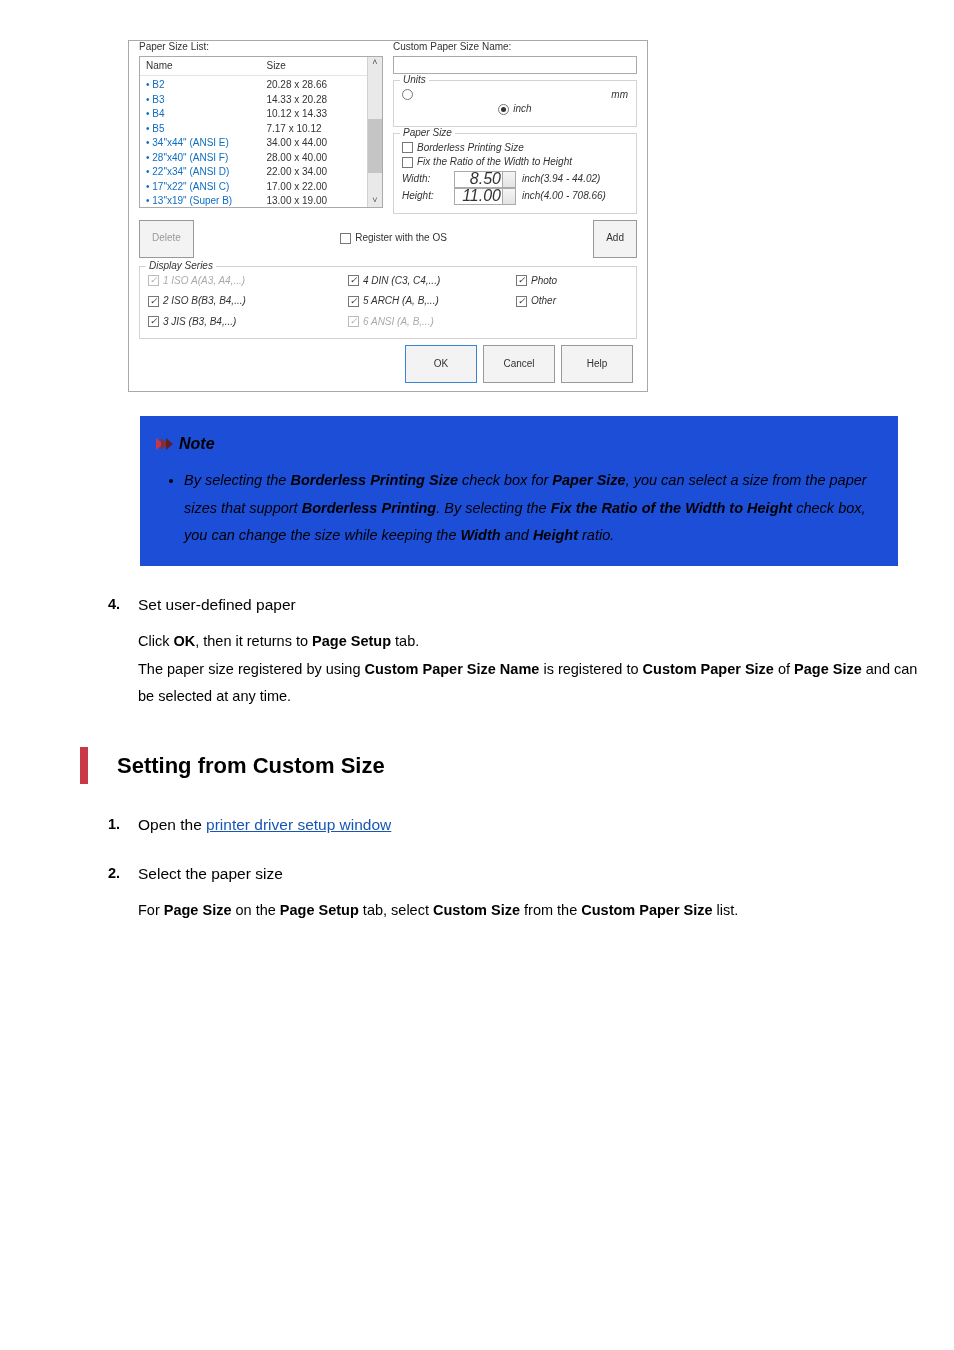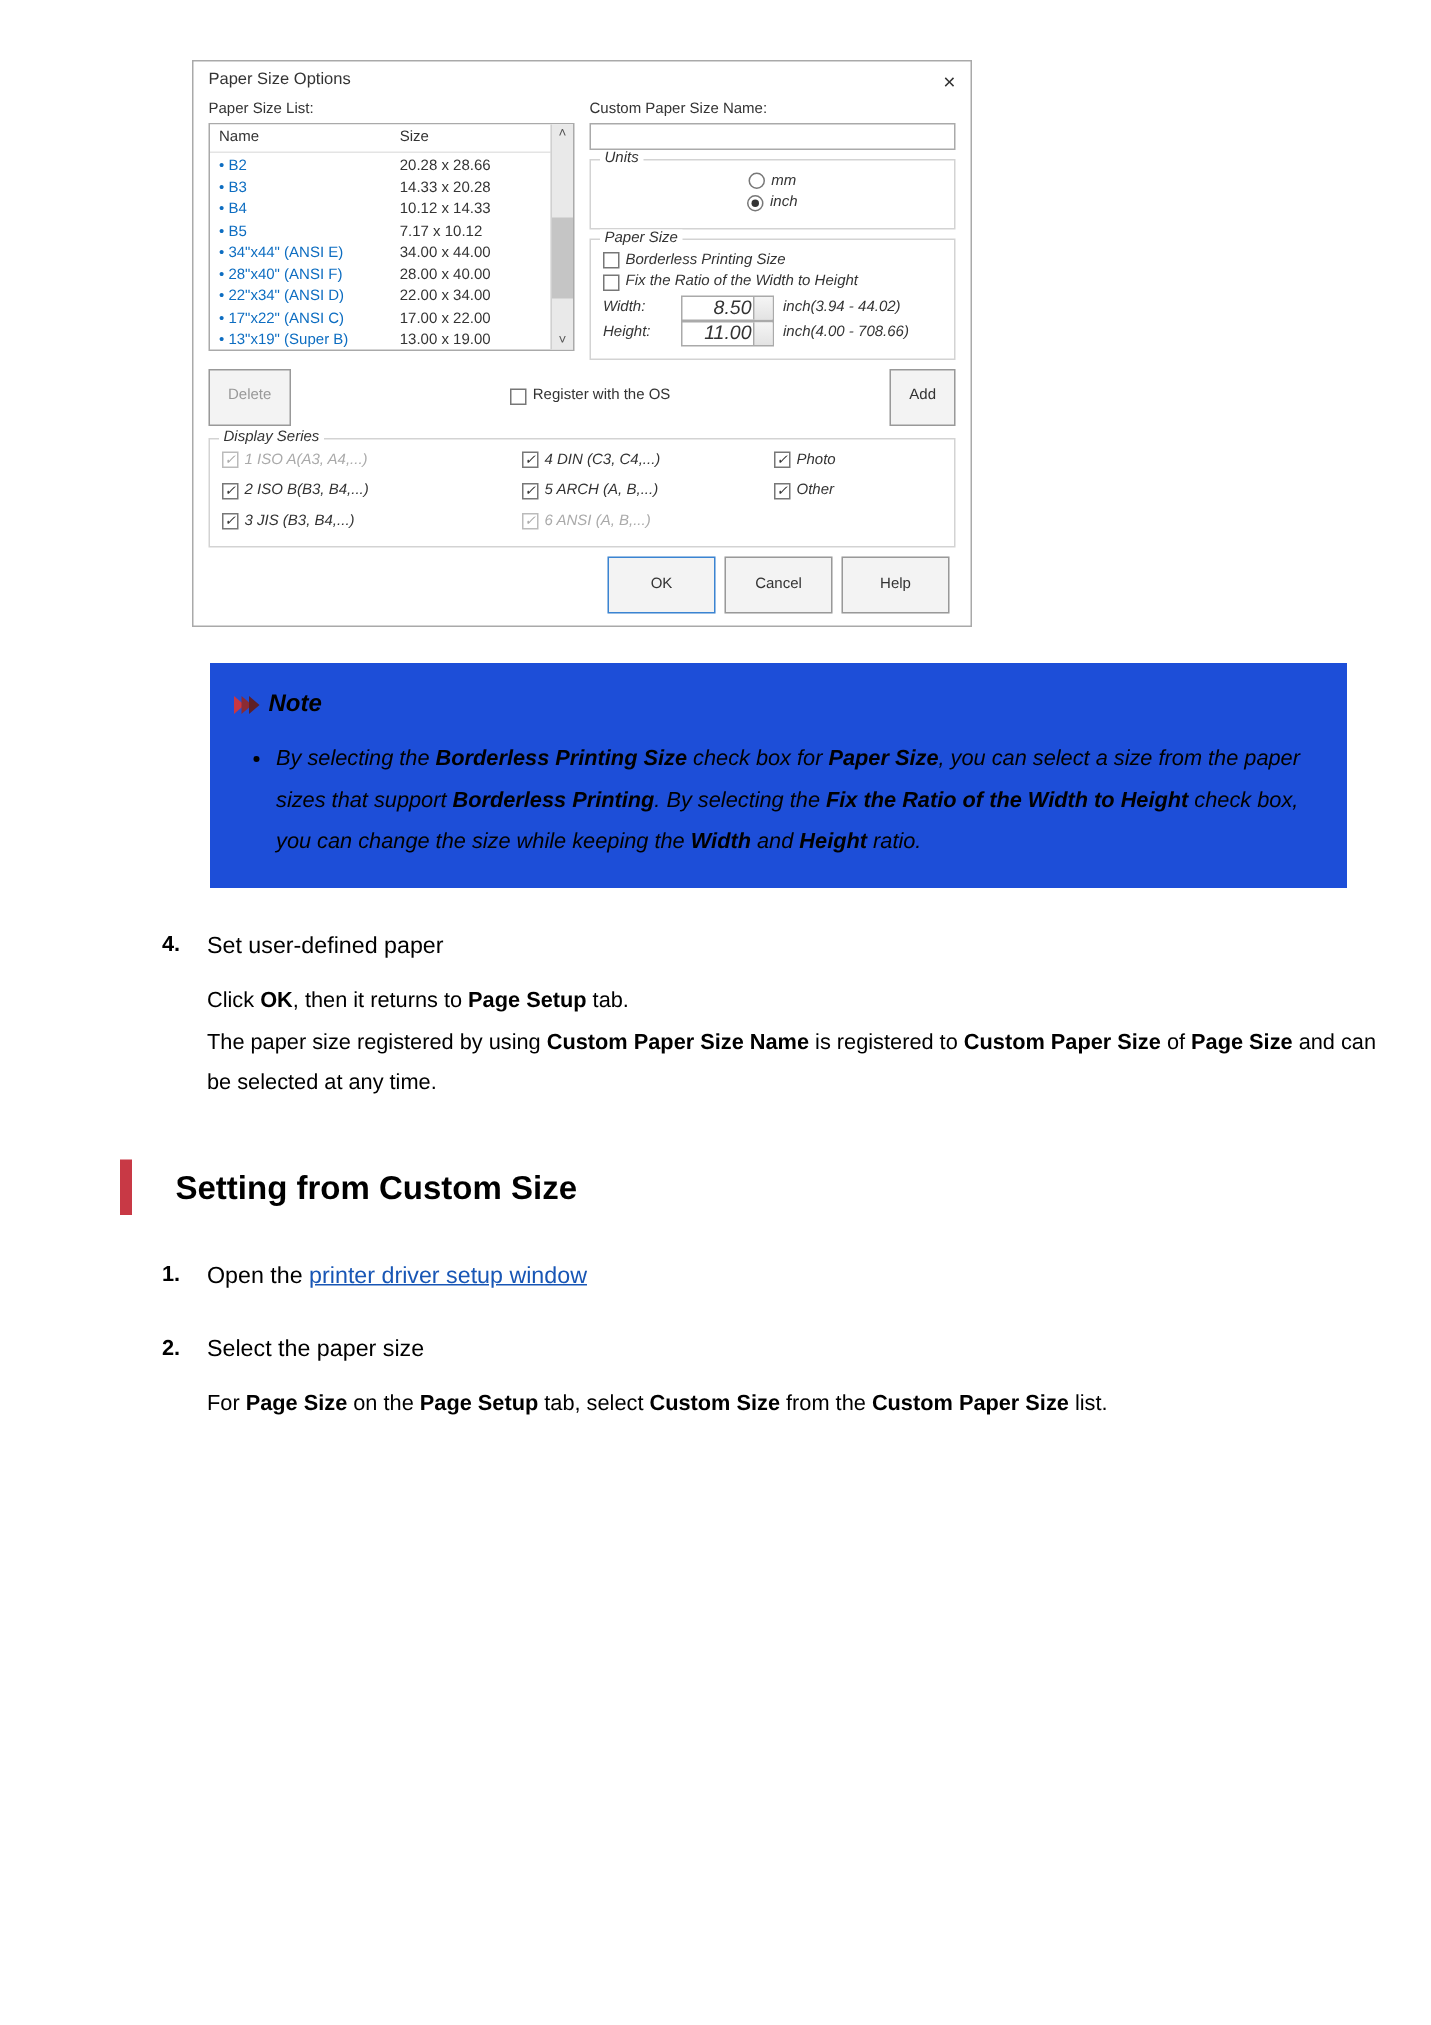--- a/index.html
+++ b/index.html
@@ -83,21 +83,21 @@
     font-style: italic;
   }
   .fieldset > .legend {
     position: absolute; top: -7px; left: 6px; background: #fff; padding: 0 3px;
   }
   .radio-row, .chk-row { display: flex; align-items: center; gap: 4px; margin: 2px 0; }
   .dim-row { display: flex; align-items: center; gap: 6px; margin-top: 0; }
   .dim-row .lbl { width: 46px; }
   .spin {
     border: 1px solid #aaa; width: 62px; height: 17px; display: flex; align-items: center;
-    justify-content: flex-end; padding-right: 14px; position: relative; background: #fff; font-size: 13px;
+    justify-content: flex-end; padding-right: 14px; position: relative; background: #fff; font-size: 16px;
   }
   .spin::after {
     content: ""; position: absolute; right: 0; top: 0; width: 12px; bottom: 0;
     border-left: 1px solid #aaa;
     background: linear-gradient(#f5f5f5,#e3e3e3);
   }
   .btn {
     border: 1px solid #999; background: #f3f3f3; height: 38px;
     display: inline-flex; align-items: center; justify-content: center;
     padding: 0 12px; font-size: 10px; font-family: inherit; cursor: default;
@@ -148,24 +148,20 @@
     font-size: 22px;
     margin: 36px 0 28px 52px;
   }
 
   a.link { color: #1856b5; text-decoration: underline; }
 </style>
 </head>
 <body>
 
 <div class="dialog">
-  <div class="dlg-titlebar">
-    <span>Paper Size Options</span>
-    <span class="dlg-close">×</span>
-  </div>
   <div class="dlg-body">
     <div class="dlg-row">
       <div class="dlg-left">
         <div class="dlg-label">Paper Size List:</div>
         <div class="listbox">
           <div class="list-header">
             <span class="col-name">Name</span>
             <span class="col-size">Size</span>
           </div>
           <div class="list-rows">
@@ -219,21 +215,21 @@
             <span class="thumb"></span>
             <span>˅</span>
           </div>
         </div>
       </div>
       <div class="dlg-right">
         <div class="dlg-label">Custom Paper Size Name:</div>
         <input class="textfield" value="" style="">
         <div class="fieldset">
           <span class="legend">Units</span>
-          <div class="radio-row" style="justify-content:center;">
+          <div class="radio-row" style="justify-content:space-between;">
             <span class="radio"></span>
             <span>mm</span>
           </div>
           <div class="radio-row" style="justify-content:center;">
             <span class="radio selected"></span>
             <span>inch</span>
           </div>
         </div>
         <div class="fieldset">
           <span class="legend">Paper Size</span>

